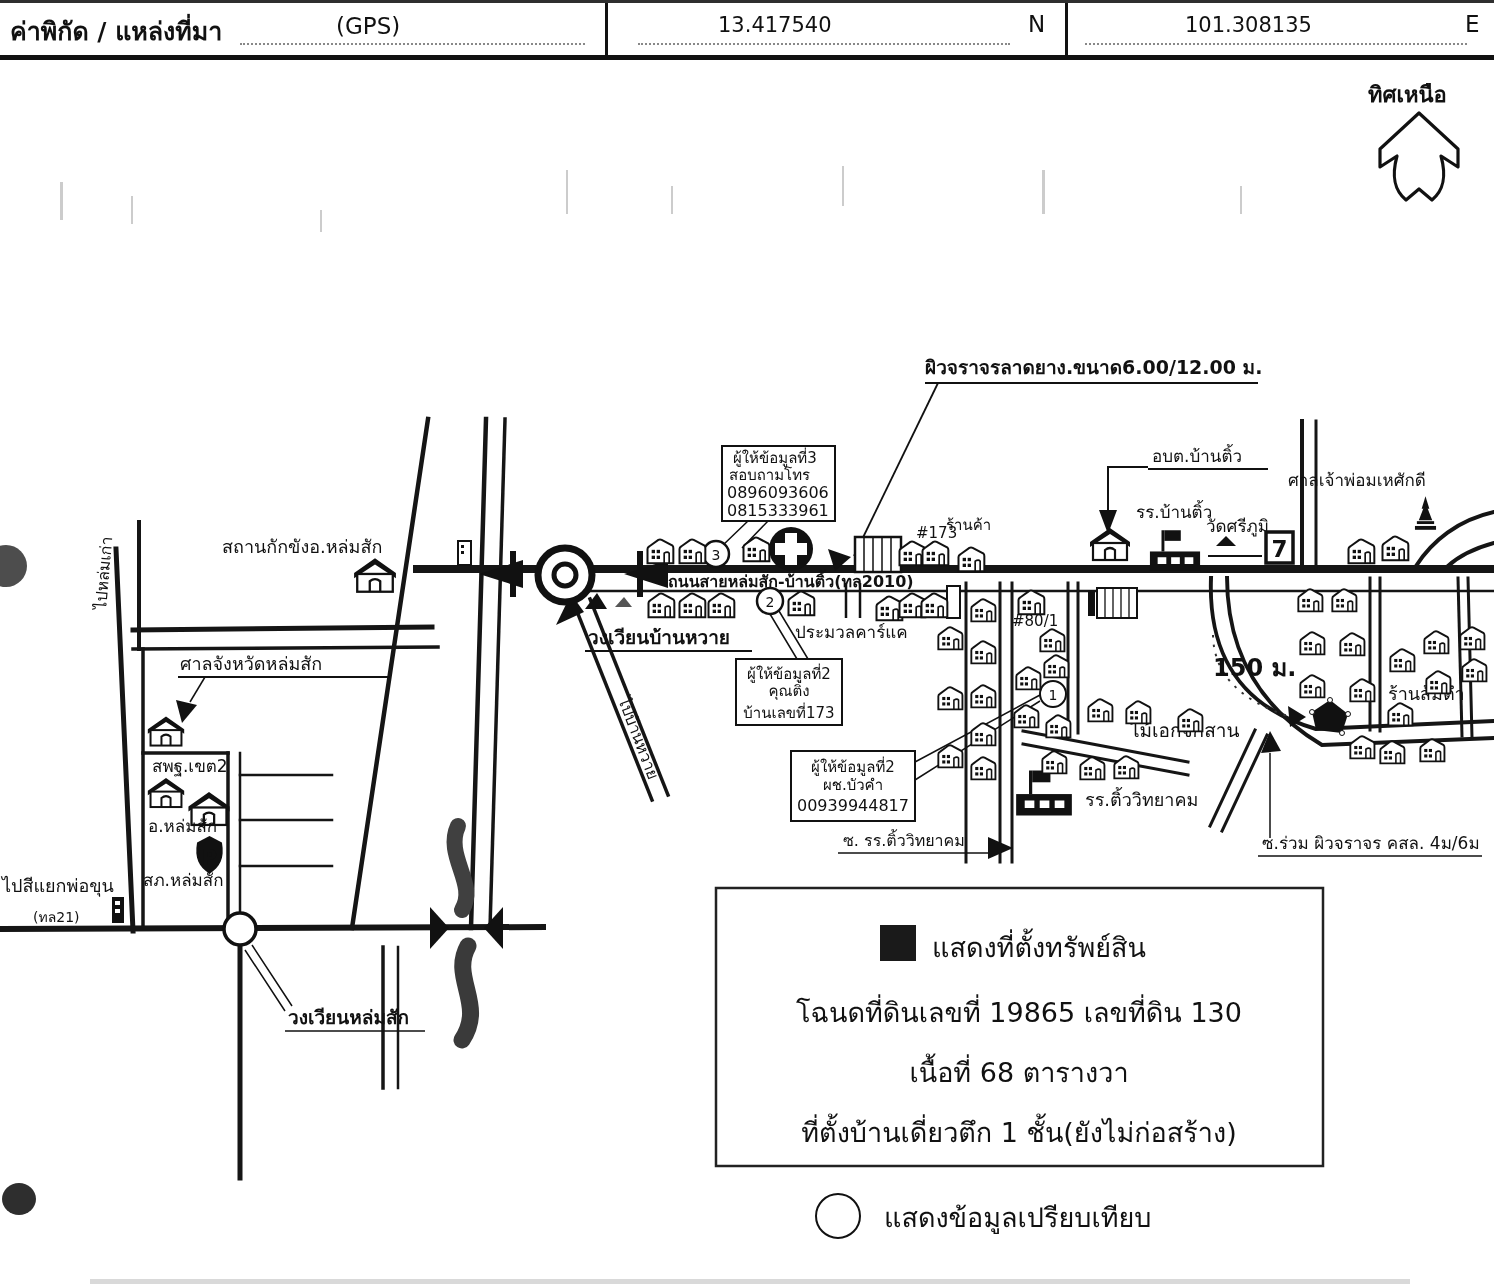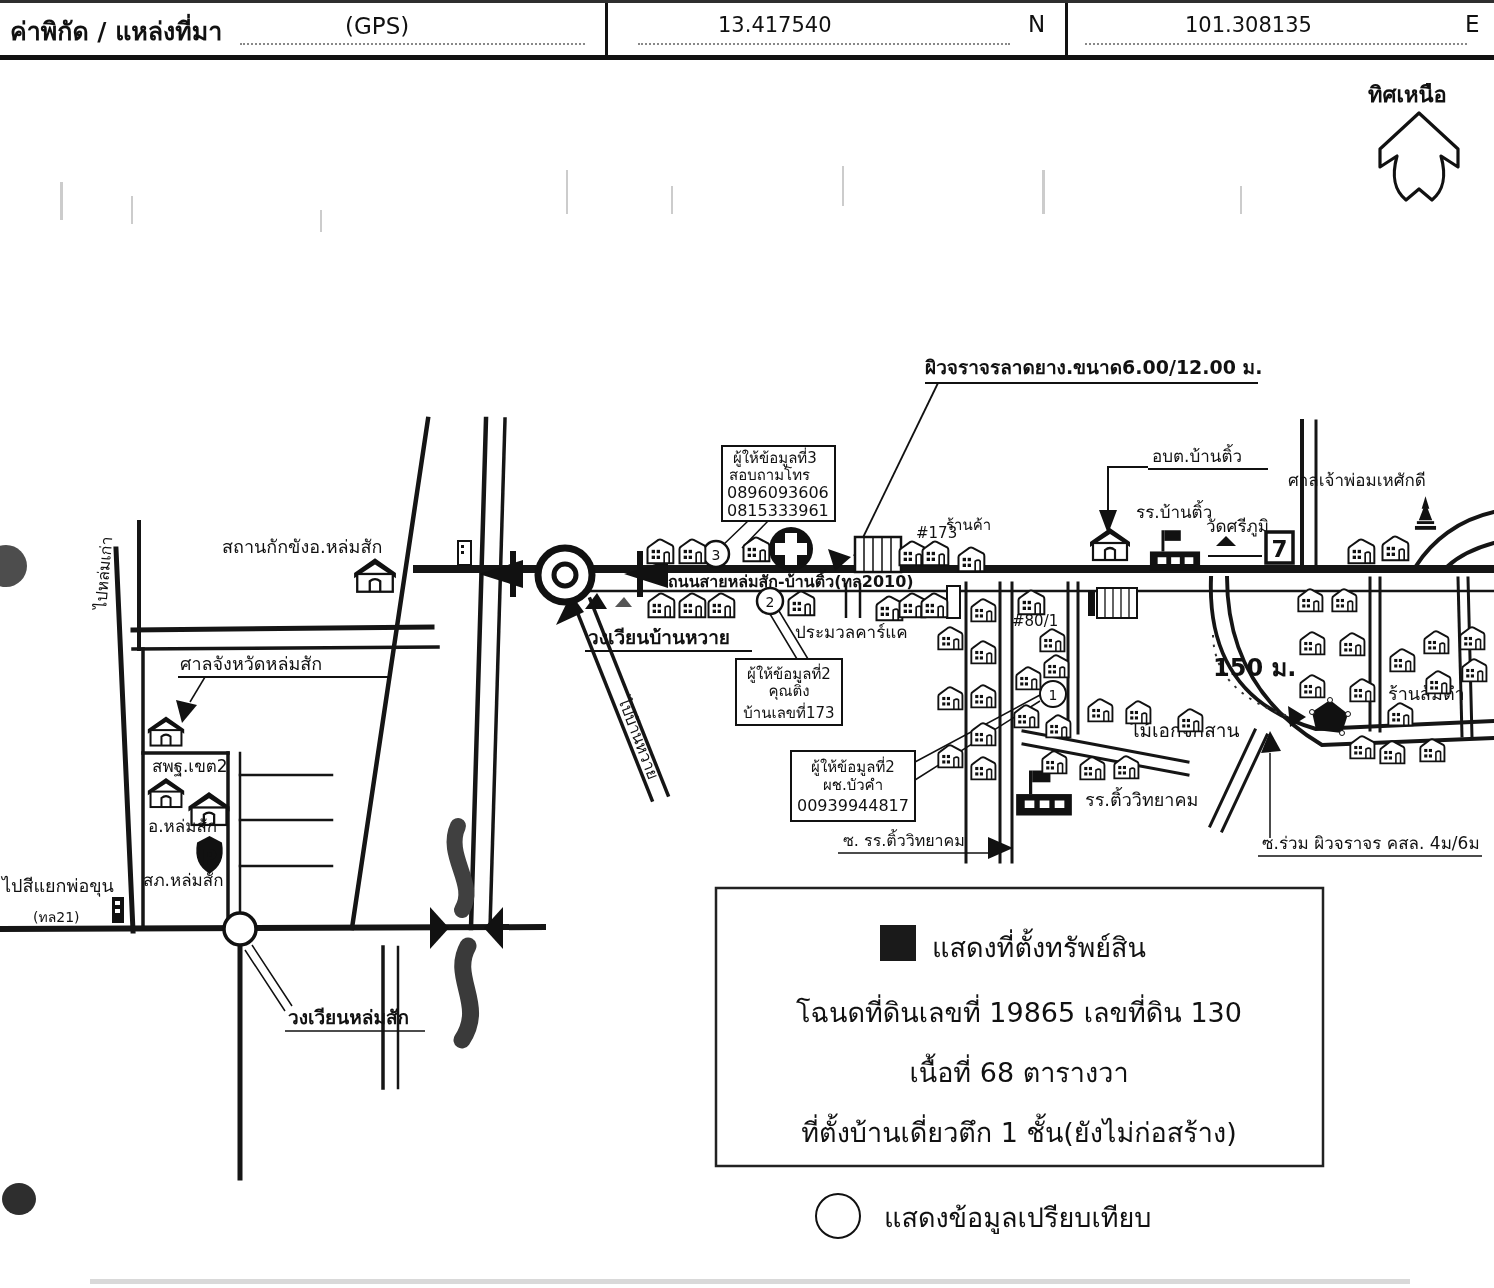--- a/index.html
+++ b/index.html
@@ -20,21 +20,21 @@
 </head>
 <body>
 
 <div class="sheet">
 
   <div class="hdr">
     <div class="sep" style="left:605px;"></div>
     <div class="sep" style="left:1065px;"></div>
     <div class="lbl">ค่าพิกัด / แหล่งที่มา</div>
     <div class="dots" style="left:240px;width:345px;"></div>
-    <div class="val" style="left:345px;font-size:23px;">(GPS)</div>
+    <div class="val" style="left:336px;font-size:23px;">(GPS)</div>
     <div class="dots" style="left:638px;width:372px;"></div>
     <div class="val" style="left:718px;">13.417540</div>
     <div class="dir" style="left:1028px;">N</div>
     <div class="dots" style="left:1085px;width:382px;"></div>
     <div class="val" style="left:1185px;">101.308135</div>
     <div class="dir" style="left:1465px;">E</div>
   </div>
 
   <svg class="map" width="1494" height="1236" viewBox="0 52 1494 1236">
     <defs>

